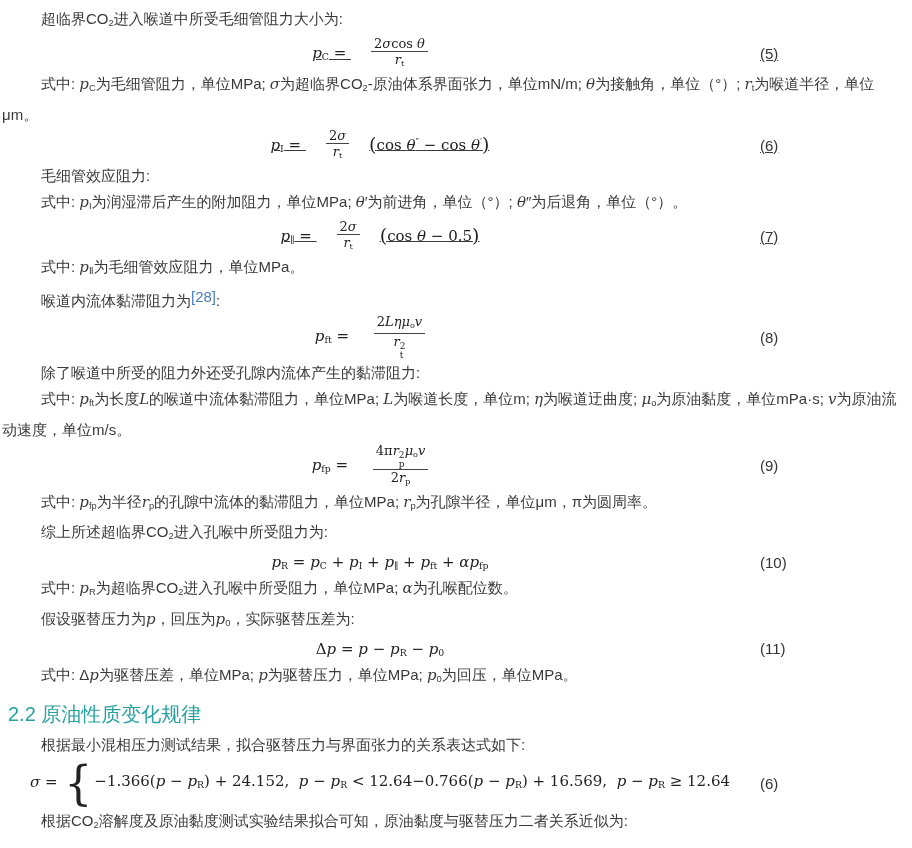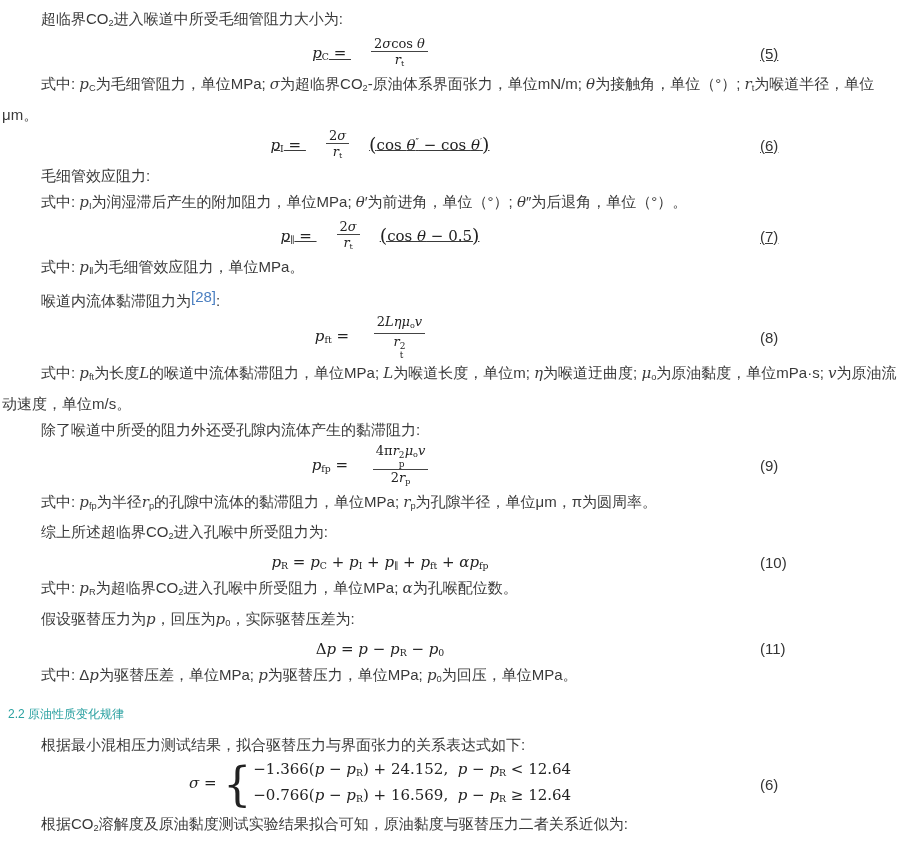--- a/index.html
+++ b/index.html
@@ -11,21 +11,21 @@
     padding-top:6px; box-sizing:border-box;
   }
   main { width:912px; }
   .para {
     font-size:15px; line-height:26px;
     text-indent:2.6em;
     padding:0 10px 0 2px;
     color:#3a3a3a;
   }
   .heading {
-    font-size:12px; line-height:21px;
+    font-size:20px; line-height:21px;
     color:#2aa1a1;
     margin:12px 16px 7px 0;
     padding-left:8px;
     font-weight:400;
   }
   
   .eq-row { display:flex; align-items:center; width:800px; margin:0; }
   .eq-row.plain { min-height:26px; }
   .eq-row.frac  { min-height:34px;text-decoration:underline; }
   .eq-row.tall  { min-height:42px; }
@@ -51,21 +51,21 @@
   .ss { display:inline-flex; flex-direction:column; font-size:9px; line-height:9px; vertical-align:-3px; text-align:left; font-style:normal; }
   
   .paren { font-size:19px; vertical-align:-1px; }
   
   .brace {
     font-family:"DejaVu Serif",serif; font-weight:300;
     font-size:44px; line-height:44px;
     display:inline-block; vertical-align:middle;
     transform:scaleY(1.08); margin:0 2px 0 2px; color:#222;
   }
-  .cases { display:inline-flex; flex-direction:column; text-align:left; vertical-align:middle; }
+  .cases { display:inline-flex; flex-direction:row; text-align:left; vertical-align:middle; }
   .cases .crow { line-height:23px; font-size:15px; }
   
   .ref-link {
     color:#4a7ec0; text-decoration:none;
     font-size:15px; vertical-align:4px;
     font-family:"Liberation Sans",sans-serif;
     cursor:pointer;
   }
 </style>
 </head>
@@ -90,22 +90,22 @@
     </div>
     <div class="para">式中: <var>p</var><sub>Ⅱ</sub>为毛细管效应阻力，单位MPa。</div>
     <div class="para">喉道内流体黏滞阻力为<a class="ref-link">[28]</a>:</div>
     <div class="eq-row tall">
       <div class="eq-center"><var>p</var><sub>ft</sub> = <span class="fr"><span class="num">2<var>L</var><var>η</var><var>μ</var><sub>o</sub><var>v</var></span><span class="den"><var>r</var><span class="ss">
               <span>2</span>
               <span>t</span>
             </span></span></span></div>
       <div class="eq-num">(8)</div>
     </div>
+    <div class="para">除了喉道中所受的阻力外还受孔隙内流体产生的黏滞阻力:</div>
     <div class="para">式中: <var>p</var><sub>ft</sub>为长度<var>L</var>的喉道中流体黏滞阻力，单位MPa; <var>L</var>为喉道长度，单位m; <var>η</var>为喉道迂曲度; <var>μ</var><sub>o</sub>为原油黏度，单位mPa·s; <var>v</var>为原油流动速度，单位m/s。</div>
-    <div class="para">除了喉道中所受的阻力外还受孔隙内流体产生的黏滞阻力:</div>
     <div class="eq-row tall">
       <div class="eq-center"><var>p</var><sub>fp</sub> = <span class="fr"><span class="num">4π<var>r</var><span class="ss">
               <span>2</span>
               <span>p</span>
             </span><var>μ</var><sub>o</sub><var>v</var></span><span class="den">2<var>r</var><sub>p</sub></span></span></div>
       <div class="eq-num">(9)</div>
     </div>
     <div class="para">式中: <var>p</var><sub>fp</sub>为半径<var>r</var><sub>p</sub>的孔隙中流体的黏滞阻力，单位MPa; <var>r</var><sub>p</sub>为孔隙半径，单位μm，π为圆周率。</div>
     <div class="para">综上所述超临界CO<sub>2</sub>进入孔喉中所受阻力为:</div>
     <div class="eq-row plain">

